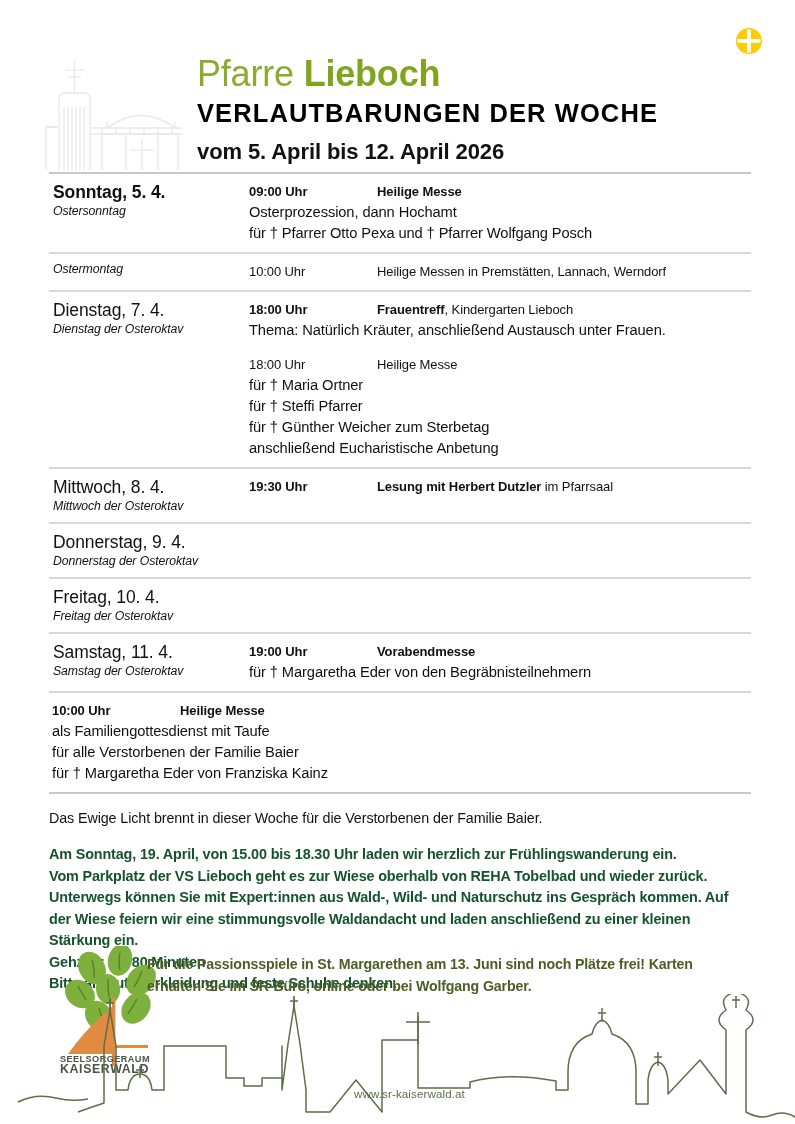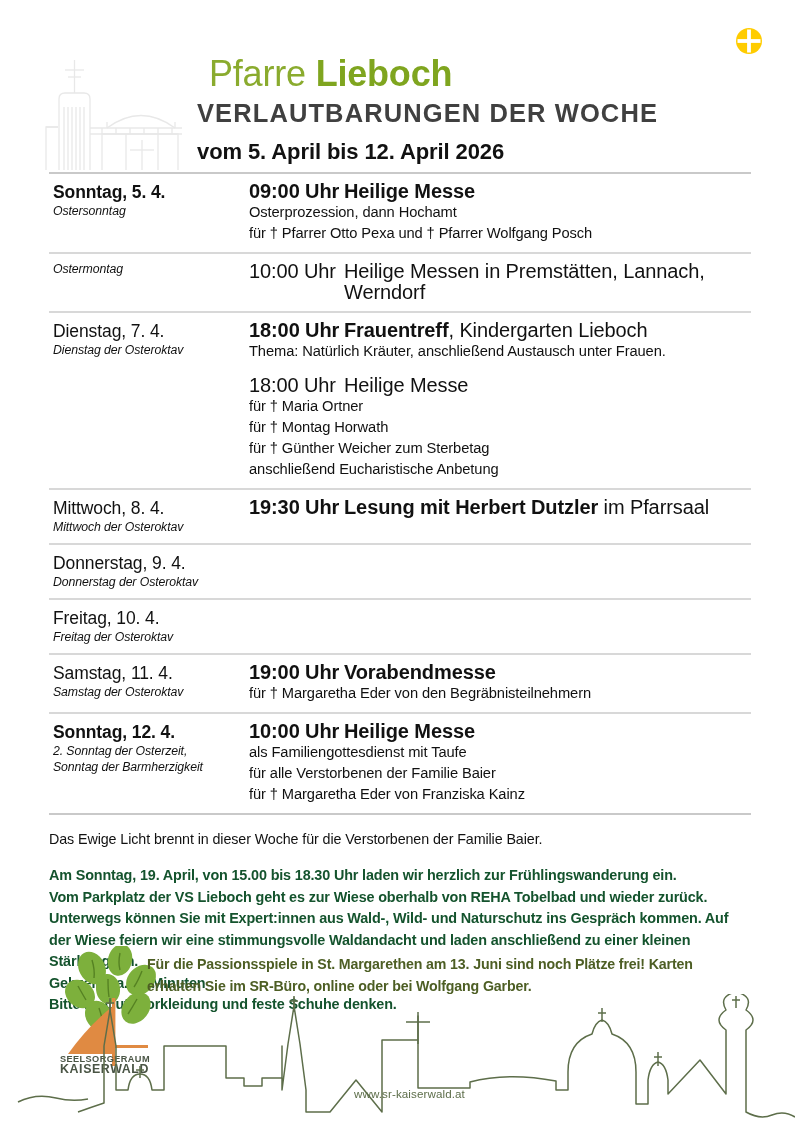--- a/index.html
+++ b/index.html
@@ -31,27 +31,27 @@
   .title-block{
     position:absolute;
     left:197px; top:52px;
   }
   .title-main{
     font-size:36px;
     line-height:44px;
     letter-spacing:-0.2px;
     white-space:nowrap;
   }
-  .title-main .t-light{ color:#8aab2e; font-weight:400;margin-left:12px; }
+  .title-main .t-light{ color:#8aab2e; font-weight:400; }
   .title-main .t-bold{ color:#7fa51f; font-weight:700; }
   .title-sub{
     font-size:25.5px;
     font-weight:700;
     letter-spacing:1.1px;
-    color:#404040;
+    color:#000000;
     line-height:30px;
     margin-top:2px;
     white-space:nowrap;
   }
   .title-dates{
     font-size:22px;
     font-weight:700;
     color:#111;
     line-height:28px;
     margin-top:10px;
@@ -93,21 +93,22 @@
   }
   .col-evt{
     flex:1 1 auto;
     padding-left:3px;
   }
   .evt-group{margin-bottom:0;}
   .evt-group + .evt-group{margin-top:13px;}
   .evt-head{
     display:flex;
     line-height:21px;
-    font-size:20px;
+    font-size:13px;
+    gap:33px;
   }
   .evt-time{
     flex:0 0 95px;
     font-weight:700;
     letter-spacing:-0.1px;
   }
   .evt-time.plain{font-weight:400;}
   .evt-title{font-weight:700;letter-spacing:-0.1px;}
   .evt-title.plain{font-weight:400;}
   .evt-title .norm{font-weight:400;}
@@ -277,21 +278,21 @@
             <div class="evt-title"><span>Frauentreff</span><span class="norm">, Kindergarten Lieboch</span></div>
           </div>
           <div class="evt-line">Thema: Natürlich Kräuter, anschließend Austausch unter Frauen.</div>
         </div>
         <div class="evt-group">
           <div class="evt-head">
             <div class="evt-time plain">18:00 Uhr</div>
             <div class="evt-title plain"><span>Heilige Messe</span></div>
           </div>
           <div class="evt-line">für † Maria Ortner</div>
-          <div class="evt-line">für † Montag Horwath</div>
+          <div class="evt-line">für † Steffi Pfarrer</div>
           <div class="evt-line">für † Günther Weicher zum Sterbetag</div>
           <div class="evt-line">anschließend Eucharistische Anbetung</div>
         </div>
       </div>
     </div>
     <div class="srow">
       <div class="col-day">
         <div class="day-name">Mittwoch, 8. 4.</div>
         <div class="day-sub">Mittwoch der Osteroktav</div>
       </div>
@@ -327,25 +328,20 @@
         <div class="evt-group">
           <div class="evt-head">
             <div class="evt-time">19:00 Uhr</div>
             <div class="evt-title"><span>Vorabendmesse</span></div>
           </div>
           <div class="evt-line">für † Margaretha Eder von den Begräbnisteilnehmern</div>
         </div>
       </div>
     </div>
     <div class="srow">
-      <div class="col-day">
-        <div class="day-name bold">Sonntag, 12. 4.</div>
-        <div class="day-sub">2. Sonntag der Osterzeit,</div>
-        <div class="day-sub">Sonntag der Barmherzigkeit</div>
-      </div>
       <div class="col-evt">
         <div class="evt-group">
           <div class="evt-head">
             <div class="evt-time">10:00 Uhr</div>
             <div class="evt-title"><span>Heilige Messe</span></div>
           </div>
           <div class="evt-line">als Familiengottesdienst mit Taufe</div>
           <div class="evt-line">für alle Verstorbenen der Familie Baier</div>
           <div class="evt-line">für † Margaretha Eder von Franziska Kainz</div>
         </div>

